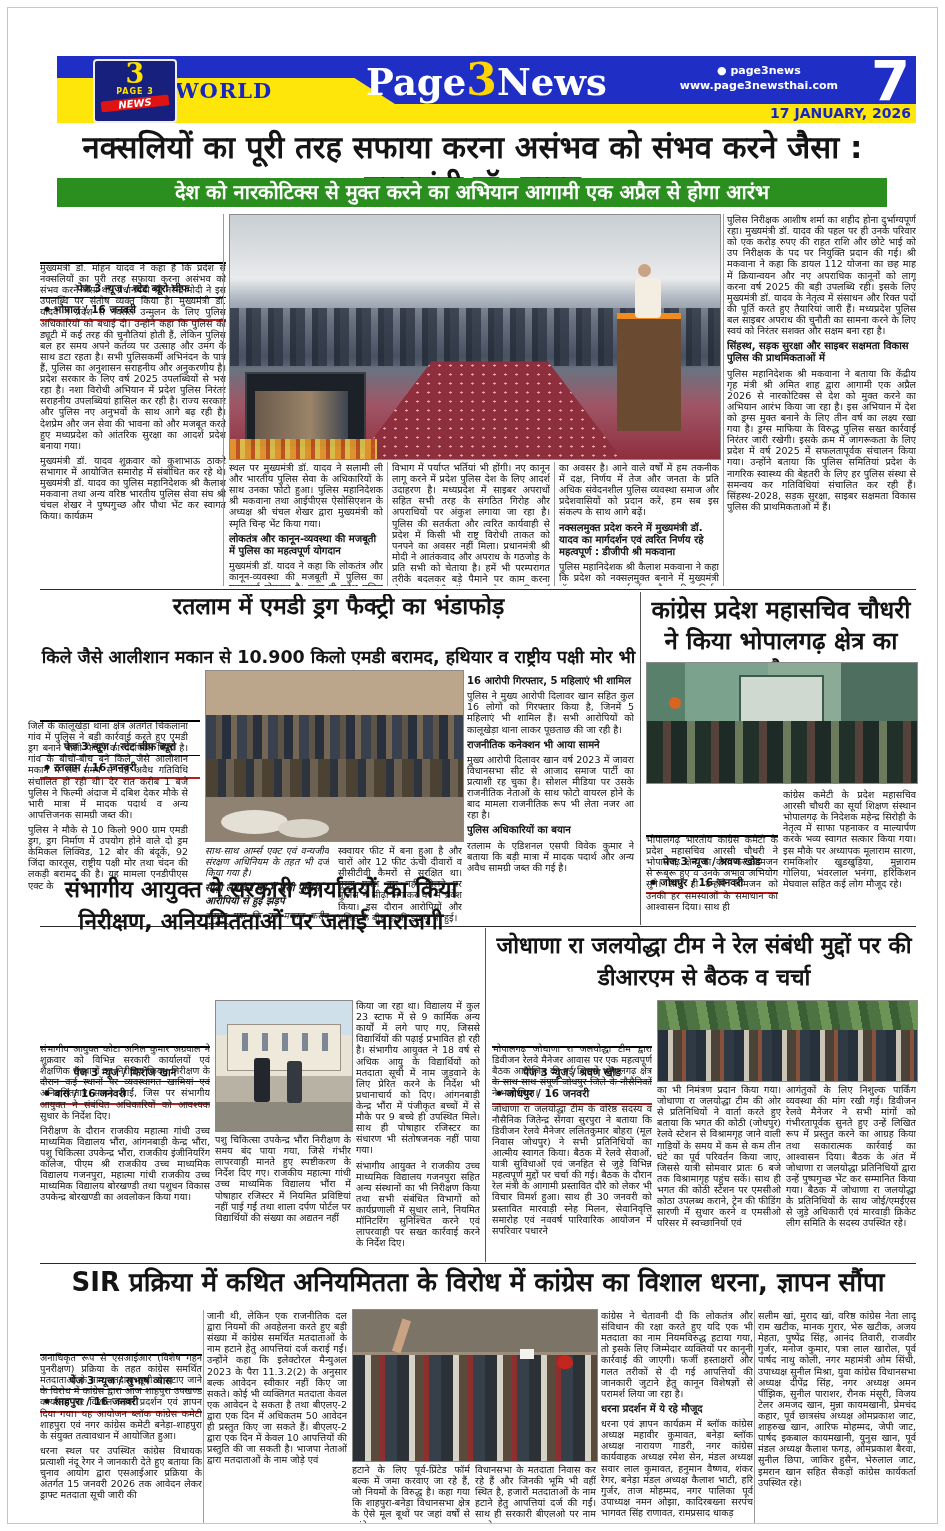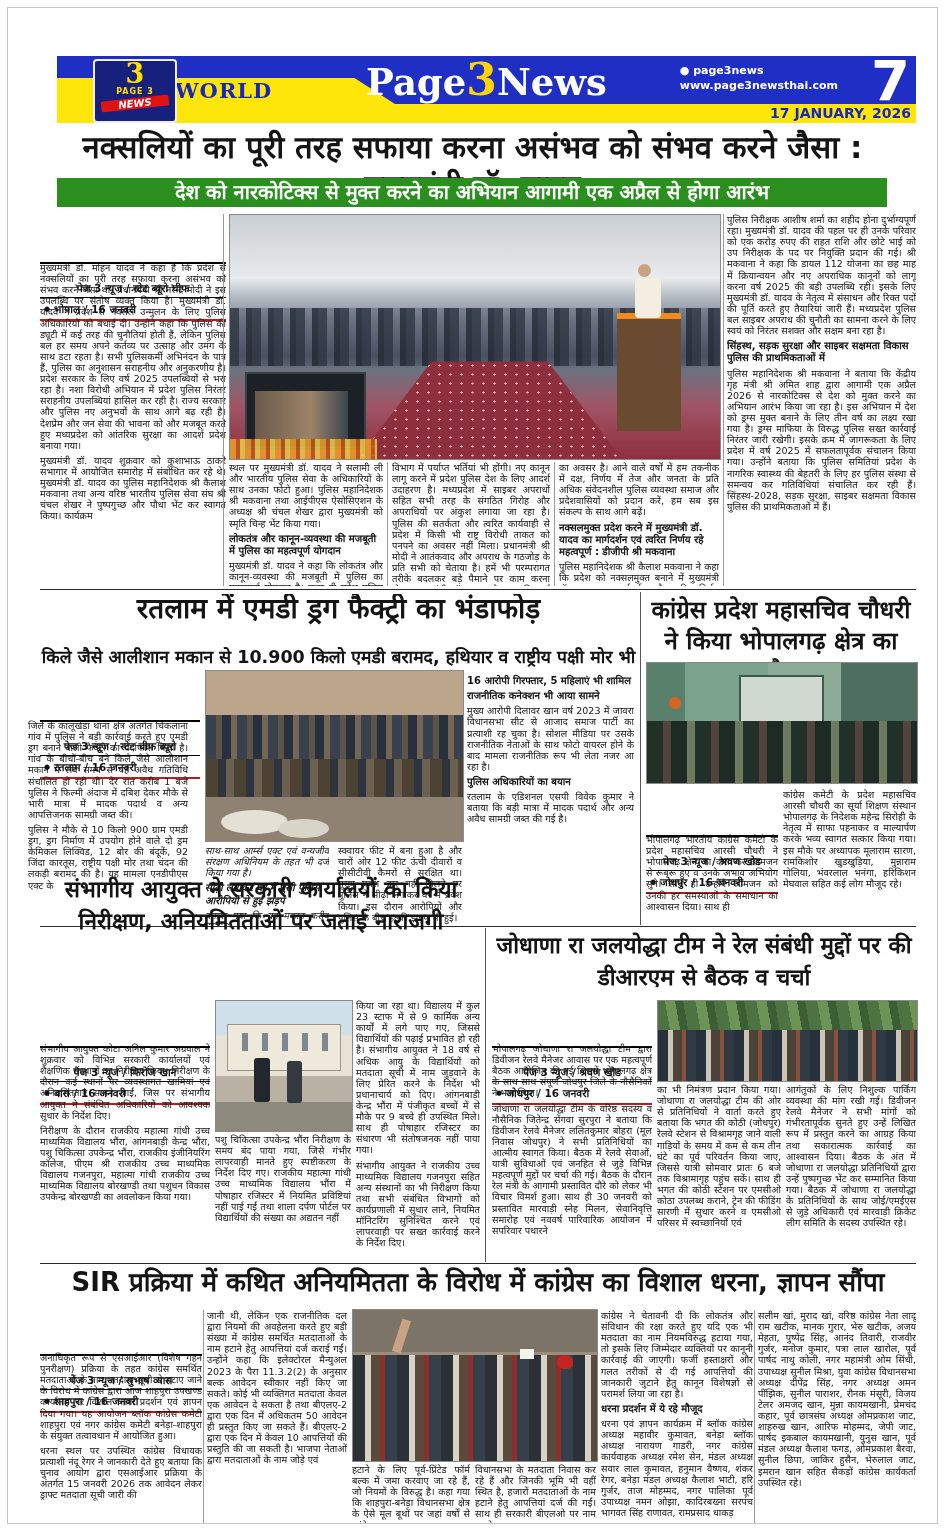--- a/index.html
+++ b/index.html
@@ -17,21 +17,21 @@
          font-size:21px;color:#1727bd;letter-spacing:1px;}
   .logobox{position:absolute;left:36px;top:3px;width:80px;height:60px;background:#18207e;
            border:2px solid #eee;border-radius:4px;text-align:center;overflow:hidden;z-index:2;}
   .logo3{color:#ffe100;font-weight:bold;font-size:27px;line-height:26px;font-family:"DejaVu Serif",serif;}
   .logop3{color:#ffe100;font-weight:bold;font-size:8px;letter-spacing:1px;}
   .logonews{background:#e01313;color:#fff;font-style:italic;font-weight:bold;font-size:10px;
             transform:rotate(-6deg);margin:2px 6px 0;border-radius:2px;}
   .masttitle{position:absolute;left:0;right:0;top:0;text-align:center;color:#fff;
              font-family:"DejaVu Serif",serif;font-weight:bold;font-size:37px;line-height:48px;}
   .masttitle .y3{color:#ffd400;font-size:44px;}
-  .mastright{position:absolute;right:78px;top:7px;text-align:left;color:#fff;font-weight:bold;
+  .mastright{position:absolute;right:78px;top:7px;text-align:center;color:#fff;font-weight:bold;
              font-size:11px;line-height:15px;}
   .seven{position:absolute;right:6px;top:-8px;color:#fff;font-weight:bold;font-size:56px;}
   
   .hl-main{position:absolute;left:40px;top:128px;width:865px;text-align:center;font-weight:bold;
            font-size:31px;line-height:1.25;color:#141414;}
   .greenbar{position:absolute;left:57px;top:178px;width:830px;height:29px;background:#2b8f1f;
             color:#fff;font-weight:bold;font-size:20px;text-align:center;line-height:29px;overflow:hidden;}
   .hl-red{color:#de0a0a;}
   .hl{font-weight:bold;text-align:center;color:#141414;overflow:hidden;}
   
@@ -153,21 +153,21 @@
       <p class="bp">पुलिस निरीक्षक आशीष शर्मा का शहीद होना दुर्भाग्यपूर्ण रहा। मुख्यमंत्री डॉ. यादव की पहल पर ही उनके परिवार को एक करोड़ रुपए की राहत राशि और छोटे भाई को उप निरीक्षक के पद पर नियुक्ति प्रदान की गई। श्री मकवाना ने कहा कि डायल 112 योजना का छह माह में क्रियान्वयन और नए अपराधिक कानूनों को लागू करना वर्ष 2025 की बड़ी उपलब्धि रही। इसके लिए मुख्यमंत्री डॉ. यादव के नेतृत्व में संसाधन और रिक्त पदों की पूर्ति करते हुए तैयारियां जारी हैं। मध्यप्रदेश पुलिस बल साइबर अपराध की चुनौती का सामना करने के लिए स्वयं को निरंतर सशक्त और सक्षम बना रहा है।</p>
       <div class="subh">सिंहस्थ, सड़क सुरक्षा और साइबर सक्षमता विकास पुलिस की प्राथमिकताओं में</div>
       <p class="bp">पुलिस महानिदेशक श्री मकवाना ने बताया कि केंद्रीय गृह मंत्री श्री अमित शाह द्वारा आगामी एक अप्रैल 2026 से नारकोटिक्स से देश को मुक्त करने का अभियान आरंभ किया जा रहा है। इस अभियान में देश को ड्रग्स मुक्त बनाने के लिए तीन वर्ष का लक्ष्य रखा गया है। ड्रग्स माफिया के विरुद्ध पुलिस सख्त कार्रवाई निरंतर जारी रखेगी। इसके क्रम में जागरूकता के लिए प्रदेश में वर्ष 2025 में सफलतापूर्वक संचालन किया गया। उन्होंने बताया कि पुलिस समितियां प्रदेश के नागरिक स्वास्थ्य की बेहतरी के लिए हर पुलिस संस्था से समन्वय कर गतिविधियां संचालित कर रही हैं। सिंहस्थ-2028, सड़क सुरक्षा, साइबर सक्षमता विकास पुलिस की प्राथमिकताओं में हैं।</p>
     </div>
   <div class="vline" style="left:223px;top:214px;height:372px;"></div>
   <div class="vline" style="left:723px;top:214px;height:372px;"></div>
   <div class="vline" style="left:387px;top:462px;height:124px;"></div>
   <div class="vline" style="left:554px;top:462px;height:124px;"></div>
   <div class="hline" style="left:40px;top:589px;width:876px;"></div>
 
-  <div class="hl hl-red" style="position:absolute;left:40px;top:594px;width:597px;font-size:28px;line-height:1.1;">रतलाम में एमडी ड्रग फैक्ट्री का भंडाफोड़</div>
+  <div class="hl hl-red" style="position:absolute;left:40px;top:594px;width:597px;font-size:23px;line-height:1.1;">रतलाम में एमडी ड्रग फैक्ट्री का भंडाफोड़</div>
   <div class="hl" style="position:absolute;left:40px;top:644px;width:597px;font-size:17.5px;">किले जैसे आलीशान मकान से 10.900 किलो एमडी बरामद, हथियार व राष्ट्रीय पक्षी मोर भी मिला</div>
   <div class="byl" style="left:40px;top:672px;width:160px;">
     <div class="l1">पेज 3 न्यूज / स्टेट चीफ ब्यूरो</div>
     <div class="l2"><span class="dot">●</span><span>रतलाम / 16 जनवरी</span></div>
   </div>
   <div class="col" style="left:28px;top:720px;width:160px;height:205px;">
       <p class="bp">जिले के कालूखेड़ा थाना क्षेत्र अंतर्गत चिकलाना गांव में पुलिस ने बड़ी कार्रवाई करते हुए एमडी ड्रग बनाने वाली फैक्ट्री का पर्दाफाश किया है। गांव के बीचों-बीच बने किले जैसे आलीशान मकान में लंबे समय से यह अवैध गतिविधि संचालित हो रही थी। देर रात करीब 1 बजे पुलिस ने फिल्मी अंदाज में दबिश देकर मौके से भारी मात्रा में मादक पदार्थ व अन्य आपत्तिजनक सामग्री जब्त की।</p>
       <p class="bp">पुलिस ने मौके से 10 किलो 900 ग्राम एमडी ड्रग, ड्रग निर्माण में उपयोग होने वाले दो ड्रम केमिकल लिक्विड, 12 बोर की बंदूकें, 92 जिंदा कारतूस, राष्ट्रीय पक्षी मोर तथा चंदन की लकड़ी बरामद की है। यह मामला एनडीपीएस एक्ट के</p>
     </div>
   <div class="photo p-ratlam" style="left:205px;top:670px;width:257px;height:170px;">
@@ -179,20 +179,21 @@
   <div class="col" style="left:205px;top:845px;width:124px;height:80px;font-style:italic;">
       <p class="bp">साथ-साथ आर्म्स एक्ट एवं वन्यजीव संरक्षण अधिनियम के तहत भी दर्ज किया गया है।</p>
       <div class="subh">सीढ़ी लगाकर घर में घुसी पुलिस आरोपियों से हुई झड़प</div>
       <p class="bp">बताया गया कि यह मकान करीब 7000</p>
     </div>
   <div class="col" style="left:338px;top:845px;width:124px;height:80px;">
       <p class="bp">स्क्वायर फीट में बना हुआ है और चारों ओर 12 फीट ऊंची दीवारों व सीसीटीवी कैमरों से सुरक्षित था। मुख्य प्रवेश द्वार नहीं मिलने पर पुलिस ने सीढ़ी लगाकर घर में प्रवेश किया। इस दौरान आरोपियों और पुलिस के बीच हल्की झड़प भी हुई।</p>
     </div>
   <div class="col" style="left:467px;top:674px;width:167px;height:251px;">
       <div class="subh">16 आरोपी गिरफ्तार, 5 महिलाएं भी शामिल</div>
+      <p class="bp">पुलिस ने मुख्य आरोपी दिलावर खान सहित कुल 16 लोगों को गिरफ्तार किया है, जिनमें 5 महिलाएं भी शामिल हैं। सभी आरोपियों को कालूखेड़ा थाना लाकर पूछताछ की जा रही है।</p>
       <div class="subh">राजनीतिक कनेक्शन भी आया सामने</div>
       <p class="bp">मुख्य आरोपी दिलावर खान वर्ष 2023 में जावरा विधानसभा सीट से आजाद समाज पार्टी का प्रत्याशी रह चुका है। सोशल मीडिया पर उसके राजनीतिक नेताओं के साथ फोटो वायरल होने के बाद मामला राजनीतिक रूप भी लेता नजर आ रहा है।</p>
       <div class="subh">पुलिस अधिकारियों का बयान</div>
       <p class="bp">रतलाम के एडिशनल एसपी विवेक कुमार ने बताया कि बड़ी मात्रा में मादक पदार्थ और अन्य अवैध सामग्री जब्त की गई है।</p>
     </div>
   <div class="vline" style="left:640px;top:592px;height:333px;border-left-color:#555;"></div>
 
   <div class="hl" style="position:absolute;left:646px;top:595px;width:270px;font-size:24px;line-height:1.3;">कांग्रेस प्रदेश महासचिव चौधरी ने किया भोपालगढ़ क्षेत्र का दौरा</div>
   <div class="photo p-congress" style="left:646px;top:662px;width:270px;height:120px;">
     <div class="ph-layer win"></div>

